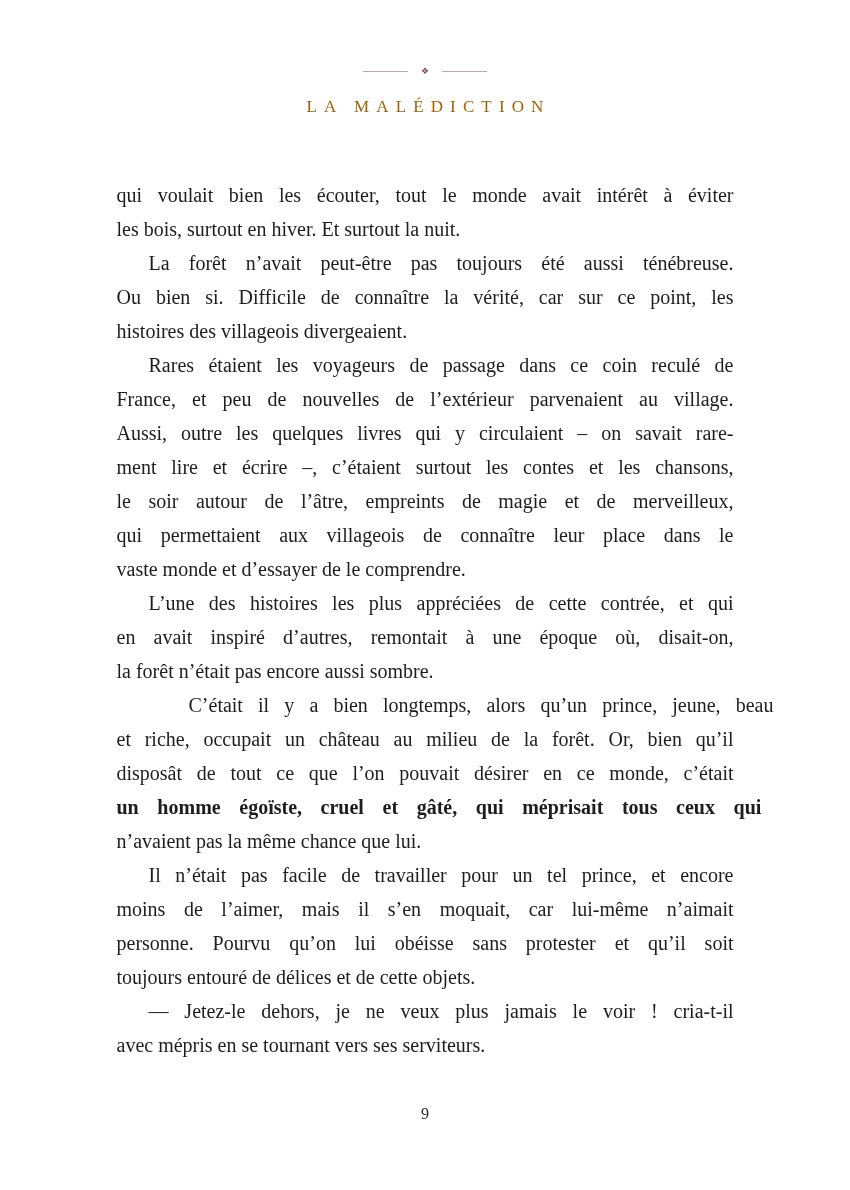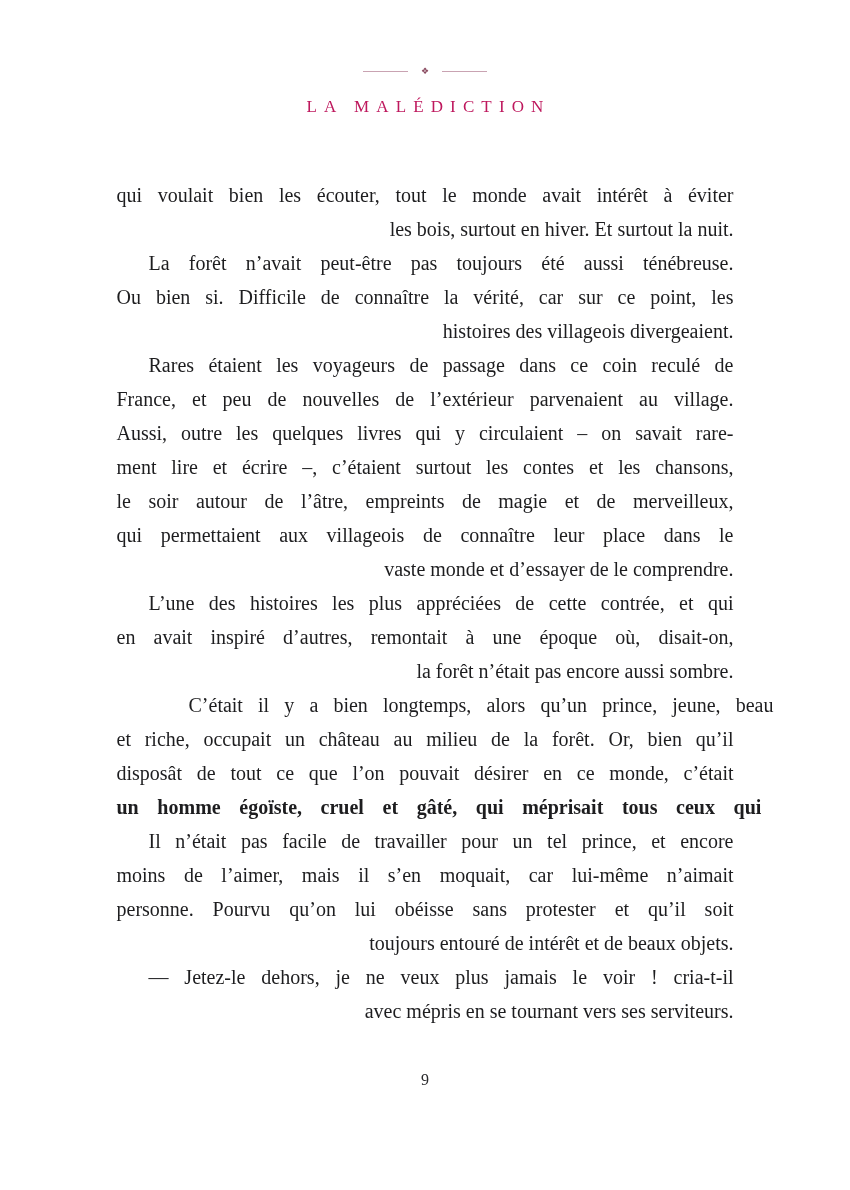--- a/index.html
+++ b/index.html
@@ -46,21 +46,21 @@
     padding-left: 0.42em; 
     color: #8d4e66;
   }
   
   .body-text {
     width: 617px;
     margin: 60px auto 0 auto;
     font-size: 20px;
     line-height: 34px;
   }
-  .paragraph { margin: 0; text-align: right; }
+  .paragraph { margin: 0; }
   .line {
     white-space: nowrap;
     height: 34px;
   }
   .line.indent { padding-left: 32px; }
   
   .footer {
     margin-top: 42px;
     text-align: center;
     font-size: 16px;
@@ -72,21 +72,21 @@
 <body>
 
 <div class="page" style="background: rgb(255, 255, 255); color: rgb(29, 29, 31);">
 
   <div class="ornament">
     <span class="rule" style="background: rgb(201, 163, 178);"></span>
     <span class="glyph" style="color: rgb(138, 74, 96);">❖</span>
     <span class="rule" style="background: rgb(201, 163, 178);"></span>
   </div>
 
-  <h1 class="chapter-title" style="color: #be185d;">LA MALÉDICTION</h1>
+  <h1 class="chapter-title" style="color: #a16207;">LA MALÉDICTION</h1>
 
   <div class="body-text">
       <div class="paragraph">
         <div class="line"><span style="word-spacing: 10.6236px;">qui voulait bien les écouter, tout le monde avait intérêt à éviter</span></div>
         <div class="line last"><span>les bois, surtout en hiver. Et surtout la nuit.</span></div>
       </div>
       <div class="paragraph">
         <div class="line indent"><span style="word-spacing: 14.1895px;">La forêt n’avait peut-être pas toujours été aussi ténébreuse.</span></div>
         <div class="line"><span style="word-spacing: 9.93359px;">Ou bien si. Difficile de connaître la vérité, car sur ce point, les</span></div>
         <div class="line last"><span>histoires des villageois divergeaient.</span></div>
@@ -103,26 +103,27 @@
       <div class="paragraph">
         <div class="line indent"><span style="word-spacing: 9.42344px;">L’une des histoires les plus appréciées de cette contrée, et qui</span></div>
         <div class="line"><span style="word-spacing: 13.1406px; margin-top: 18px;">en avait inspiré d’autres, remontait à une époque où, disait-on,</span></div>
         <div class="line last"><span>la forêt n’était pas encore aussi sombre.</span></div>
       </div>
       <div class="paragraph">
         <div class="line indent"><span style="word-spacing: 10.125px; margin-left: 40px;">C’était il y a bien longtemps, alors qu’un prince, jeune, beau</span></div>
         <div class="line"><span style="word-spacing: 8.76823px; font-family: Liberation Serif, serif;">et riche, occupait un château au milieu de la forêt. Or, bien qu’il</span></div>
         <div class="line"><span style="word-spacing: 9.7429px;">disposât de tout ce que l’on pouvait désirer en ce monde, c’était</span></div>
         <div class="line"><span style="word-spacing: 13.6px; font-weight: bold;">un homme égoïste, cruel et gâté, qui méprisait tous ceux qui</span></div>
+        <div class="line last"><span>n’avaient pas la même chance que lui.</span></div>
       </div>
       <div class="paragraph">
         <div class="line indent"><span style="word-spacing: 9.56676px;">Il n’était pas facile de travailler pour un tel prince, et encore</span></div>
         <div class="line"><span style="word-spacing: 13.5365px;">moins de l’aimer, mais il s’en moquait, car lui-même n’aimait</span></div>
         <div class="line"><span style="word-spacing: 13.8715px;">personne. Pourvu qu’on lui obéisse sans protester et qu’il soit</span></div>
-        <div class="line last"><span>toujours entouré de intérêt et de beaux objets.</span></div>
+        <div class="line last"><span>toujours entouré de délices et de cette objets.</span></div>
       </div>
       <div class="paragraph">
         <div class="line indent"><span style="word-spacing: 10.8736px; margin-top: 8px;">— Jetez-le dehors, je ne veux plus jamais le voir ! cria-t-il</span></div>
         <div class="line last"><span>avec mépris en se tournant vers ses serviteurs.</span></div>
       </div>
     </div>
 
   <div class="footer">
     <span>9</span>
   </div>

